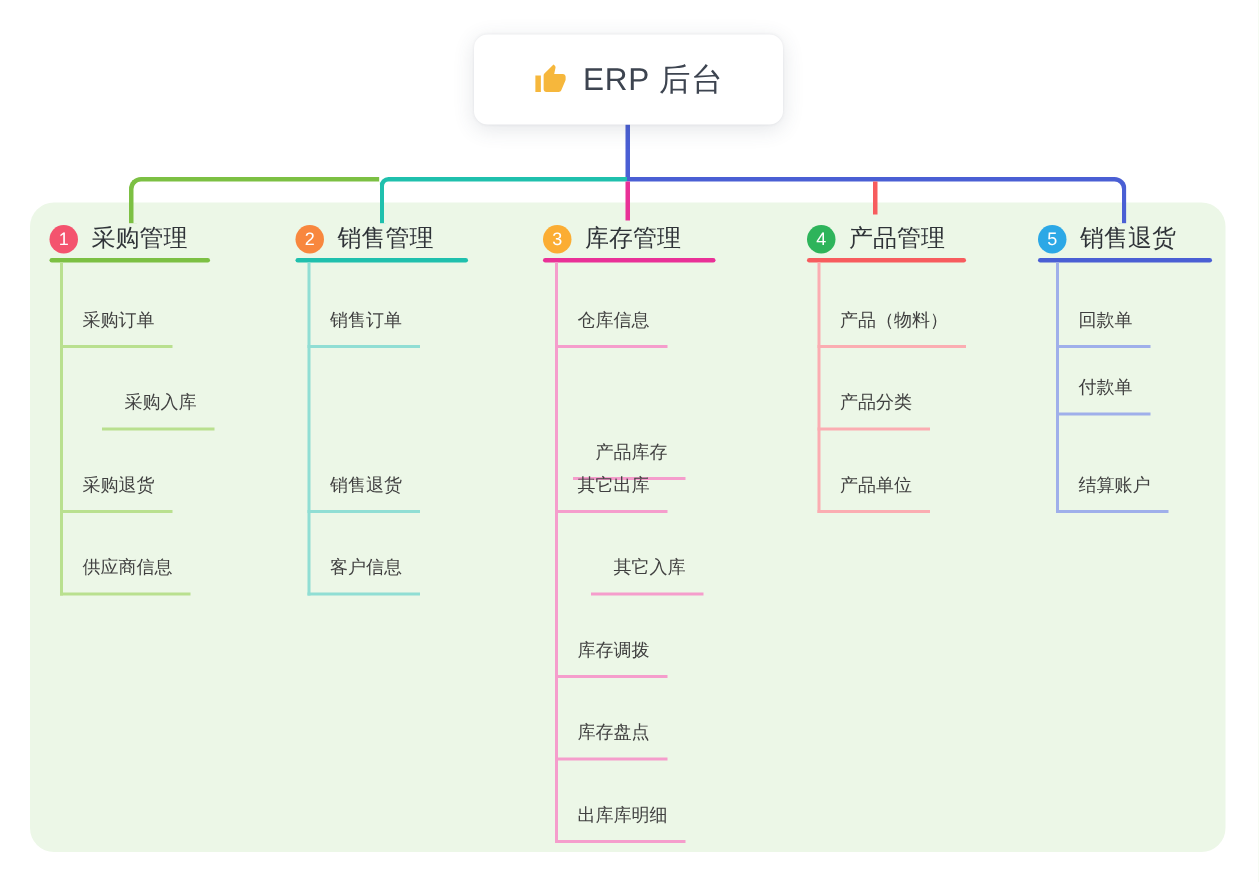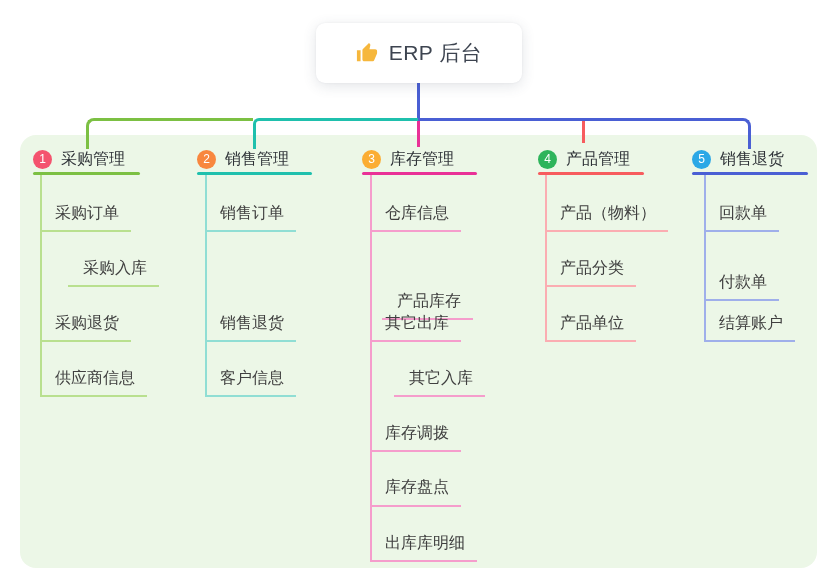--- a/index.html
+++ b/index.html
@@ -33,21 +33,21 @@
   .branch{position:absolute;}
   .branch-title{display:flex;align-items:center;height:25px;}
   .badge{
     width:19px;height:19px;border-radius:50%;color:#fff;font-size:12px;line-height:19px;
     text-align:center;margin-right:9px;flex:none;
   }
   .branch-label{font-size:16px;font-weight:500;color:#2f3338;white-space:nowrap;}
   .branch-underline{height:3px;width:100%;border-radius:2px;}
   .vline{position:absolute;width:2px;}
   .item{
-    position:absolute;white-space:nowrap;font-size:16px;color:#404040;
+    position:absolute;white-space:nowrap;font-size:12px;color:#404040;
     padding:0 12px 7px 15px;border-bottom:2px solid;line-height:20px;
   }
 </style>
 </head>
 <body>
 
 <div class="stage">
 
   <div class="panel"></div>
 
@@ -96,21 +96,21 @@
           <span class="badge" style="background: rgb(251, 173, 51);">3</span>
           <span class="branch-label">库存管理</span>
         </div>
         <div class="branch-underline" style="background: rgb(233, 49, 151);"></div>
         <div class="vline" style="left: 8px; top: 28px; height: 387px; background: rgb(245, 157, 204);"></div>
         <div class="item" style="left: 8px; top: 56px; border-bottom-color: rgb(245, 157, 204);">仓库信息</div>
         <div class="item" style="left: 20px; top: 111px; border-bottom-color: rgb(245, 157, 204); margin-top: 33px;">产品库存</div>
         <div class="item" style="left: 8px; top: 166px; border-bottom-color: rgb(245, 157, 204);">其它出库</div>
         <div class="item" style="left: 8px; top: 221px; border-bottom-color: rgb(245, 157, 204); margin-left: 24px;">其它入库</div>
         <div class="item" style="left: 8px; top: 276px; border-bottom-color: rgb(245, 157, 204);">库存调拨</div>
-        <div class="item" style="left: 8px; top: 331px; border-bottom-color: rgb(245, 157, 204); font-family: Liberation Mono, monospace;">库存盘点</div>
+        <div class="item" style="left: 8px; top: 331px; border-bottom-color: rgb(245, 157, 204);">库存盘点</div>
         <div class="item" style="left: 8px; top: 386px; border-bottom-color: rgb(245, 157, 204);">出库库明细</div>
       </div>
       <div class="branch" style="left: 538px; top: 147px; width: 106px;">
         <div class="branch-title">
           <span class="badge" style="background: rgb(46, 180, 91);">4</span>
           <span class="branch-label">产品管理</span>
         </div>
         <div class="branch-underline" style="background: rgb(247, 92, 94);"></div>
         <div class="vline" style="left: 7px; top: 28px; height: 167px; background: rgb(251, 173, 178);"></div>
         <div class="item" style="left: 7px; top: 56px; border-bottom-color: rgb(251, 173, 178);">产品（物料）</div>
@@ -118,17 +118,17 @@
         <div class="item" style="left: 7px; top: 166px; border-bottom-color: rgb(251, 173, 178);">产品单位</div>
       </div>
       <div class="branch" style="left: 692px; top: 147px; width: 116px;">
         <div class="branch-title">
           <span class="badge" style="background: rgb(44, 168, 230);">5</span>
           <span class="branch-label">销售退货</span>
         </div>
         <div class="branch-underline" style="background: rgb(74, 95, 212);"></div>
         <div class="vline" style="left: 12px; top: 28px; height: 167px; background: rgb(159, 175, 234);"></div>
         <div class="item" style="left: 12px; top: 56px; border-bottom-color: rgb(159, 175, 234);">回款单</div>
-        <div class="item" style="left: 12px; top: 125px; border-bottom-color: rgb(159, 175, 234);">付款单</div>
+        <div class="item" style="left: 12px; top: 101px; border-bottom-color: rgb(159, 175, 234);">付款单</div>
         <div class="item" style="left: 12px; top: 166px; border-bottom-color: rgb(159, 175, 234);">结算账户</div>
       </div>
     </div>
 </div>
 
 </body></html>

